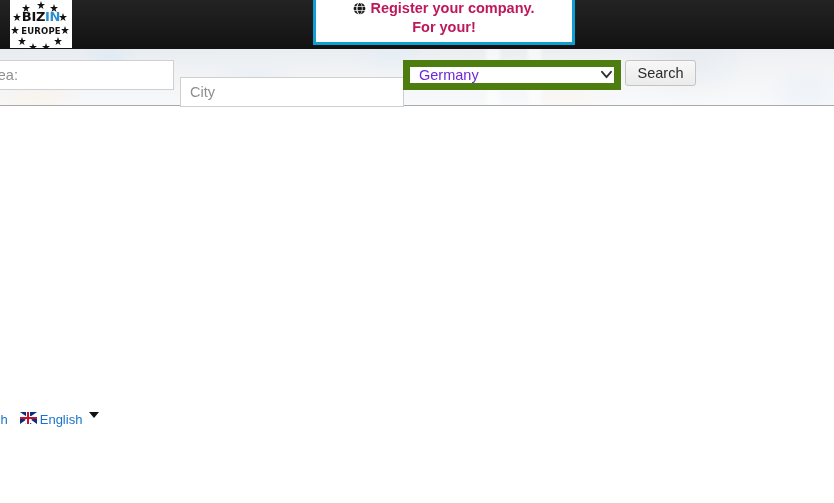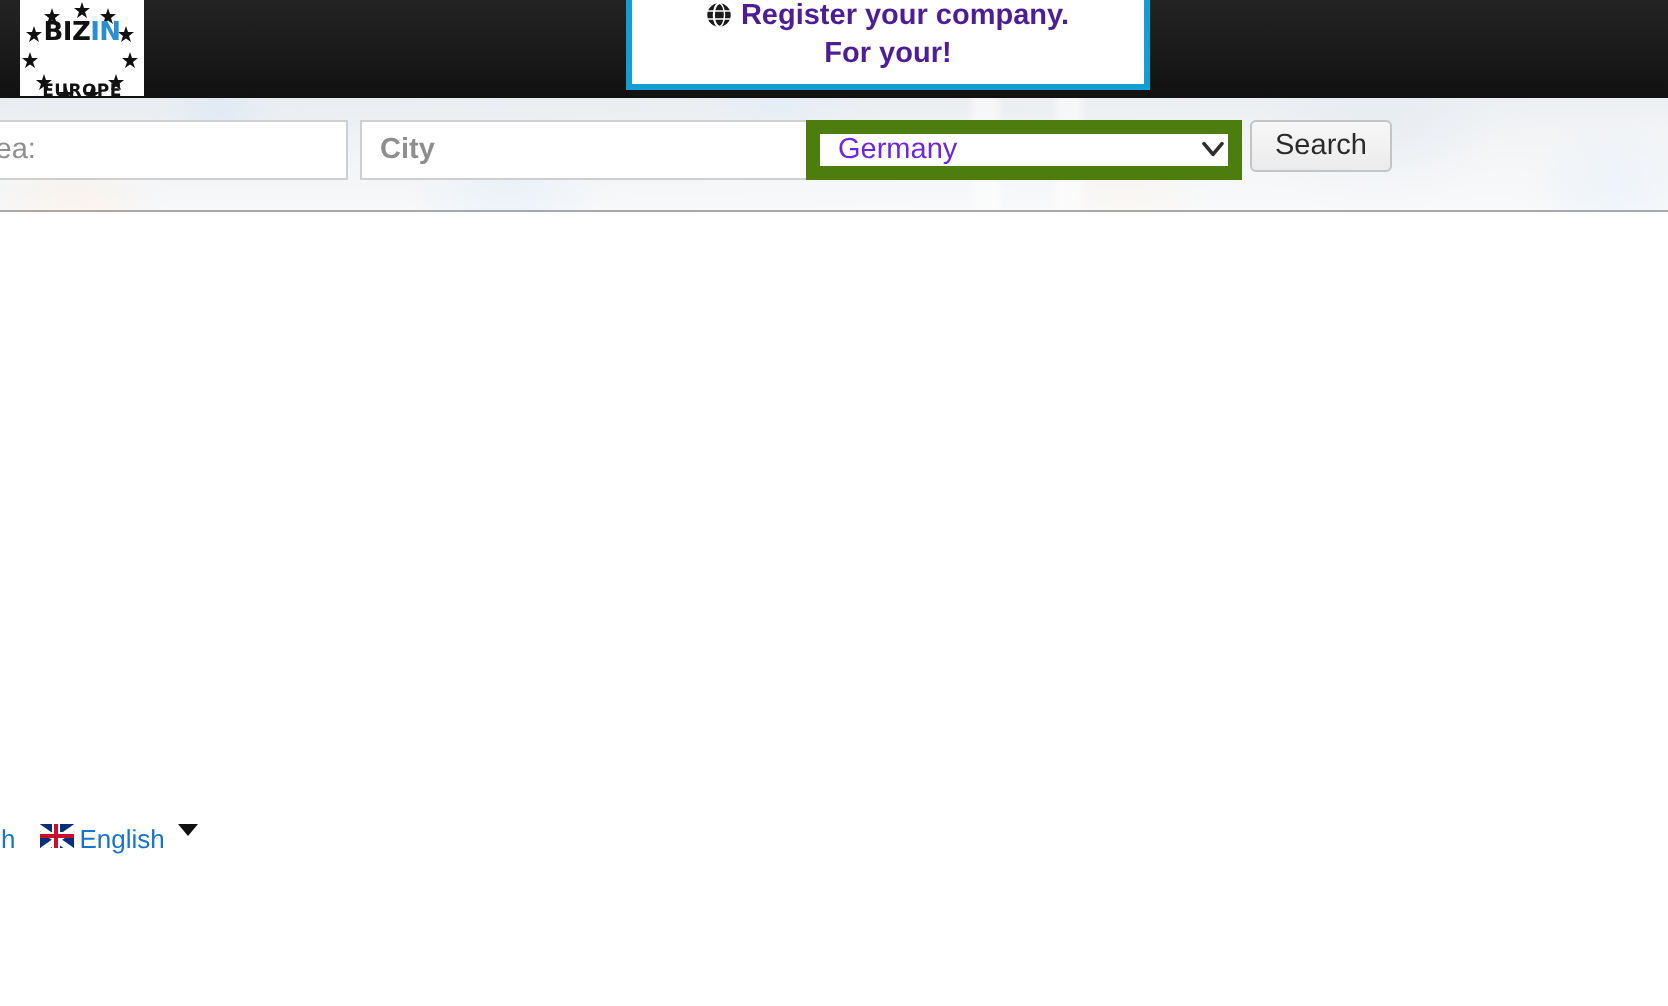--- a/index.html
+++ b/index.html
@@ -36,37 +36,37 @@
   }
   .logo-line1 {
     font-size: 13px; font-weight: bold; letter-spacing: -0.3px;
     font-family: "DejaVu Sans", sans-serif;
     color: #111;
   }
   .logo-line1 .blue { color: #2a8fd0; }
   .logo-line2 {
     font-size: 8.5px; font-weight: bold; letter-spacing: 0.2px;
     font-family: "DejaVu Sans", sans-serif;
-    color: #111; margin-top: 19px;
+    color: #111; margin-top: 4px;
   }
 
   
   .register-banner {
     position: absolute; top: -14px; left: 313px;
     width: 262px; height: 59px;
     background: #ffffff;
     border: 3px solid #0f9fd0;
     z-index: 7;
     display: flex; flex-direction: column;
     align-items: center; justify-content: flex-end;
     padding-bottom: 5px;
     text-align: center;
   }
   .register-line {
-    font-size: 14.5px; font-weight: bold; color: #4c1d95;
+    font-size: 14.5px; font-weight: bold; color: #be185d;
     line-height: 19px; white-space: nowrap;
   }
   .globe-icon {
     display: inline-block; vertical-align: -2px;
     width: 13px; height: 13px; margin-right: 4px;
   }
 
   
   .hero {
     position: absolute; top: 49px; left: 0;
@@ -117,23 +117,22 @@
     padding: 0 9px;
     outline: none;
     border-radius: 0;
   }
   .search-field::placeholder { color: #8e8e8e; opacity: 1; }
   #field-business {
     position: absolute; left: -88px; top: 0;
     width: 262px;
   }
   #field-city {
-    position: absolute; left: 180px; top: 0;
+    position: absolute; left: 180px; top: 17px;
     width: 224px;
-    font-weight: bold;
   }
   .country-select {
     position: absolute; left: 403px; top: 0;
     width: 218px; height: 30px;
     background: #ffffff;
     border: 7px solid #4d7c0f;
     font-family: "Liberation Sans", sans-serif;
     font-size: 14.5px;
     color: #6d28d9;
     padding: 0 9px;

